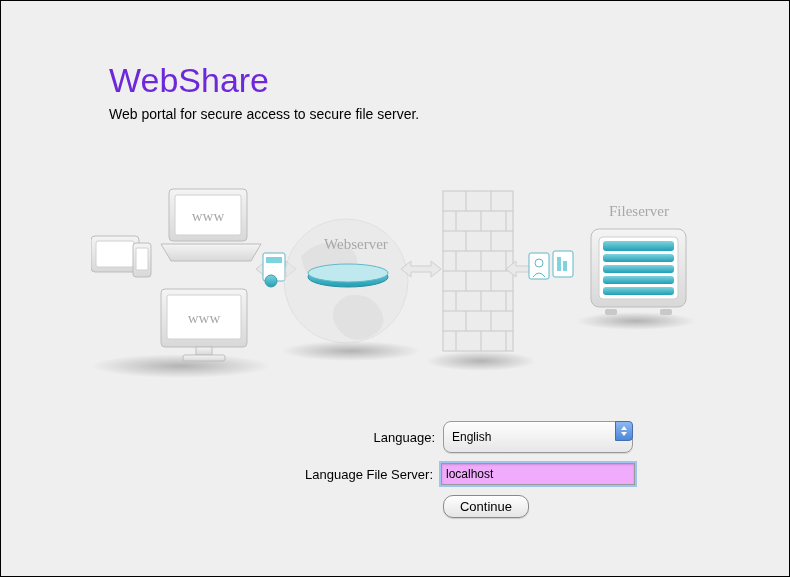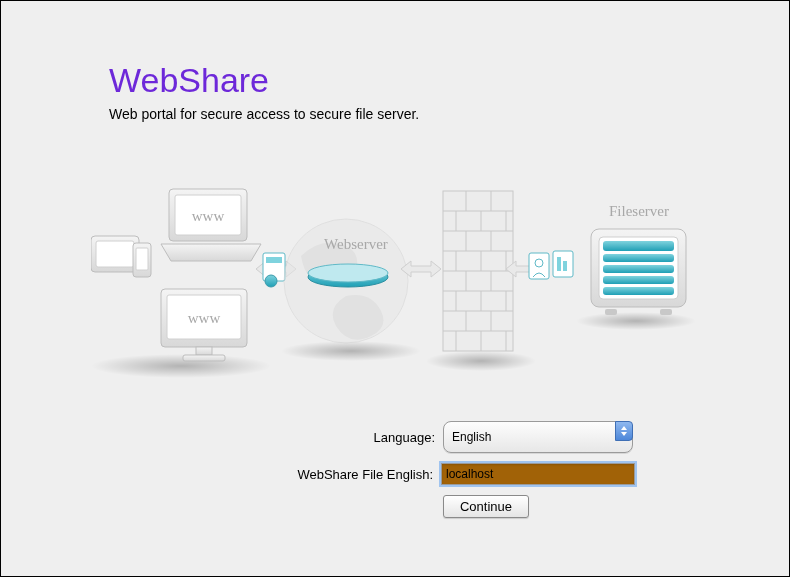--- a/index.html
+++ b/index.html
@@ -96,28 +96,28 @@
   .select-arrows::after{border-top:4px solid #fff;margin-top:1px;}
   .textfield{
     width:184px;
     height:18px;
     font-size:12px;
     padding:1px 4px;
     border:1px solid #9a9a9a;
     border-radius:0;
     outline:none;
     box-shadow:0 0 0 2px #a0c4ef, inset 0 1px 2px rgba(0,0,0,.15);
-    background:#a16207;
+    background:#f0abfc;
   }
   .btn{
     min-width:80px;
     padding:3px 16px;
     font-size:13px;
     border:1px solid #8a8a8a;
-    border-radius:3px;
+    border-radius:10px;
     background:linear-gradient(#ffffff,#e5e5e5);
     box-shadow:0 1px 1px rgba(0,0,0,.15);
     cursor:pointer;
   }
 
   
   .illus{
     position:absolute;
     left:90px;
     top:180px;
@@ -279,21 +279,21 @@
     <div class="row">
       <label class="label">Language:</label>
       <span class="select-wrap">
         <select class="select">
           <option>English</option>
         </select>
         <span class="select-arrows"></span>
       </span>
     </div>
     <div class="row">
-      <label class="label">WebShare File English:</label>
+      <label class="label">Language File Server:</label>
       <input class="textfield" type="text" value="localhost" style="">
     </div>
     <div class="row" style="justify-content:center;width:100%;">
       <span style="width:250px"></span>
       <button class="btn">Continue</button>
       <span style="width:96px"></span>
     </div>
   </div>
 
 </div>

